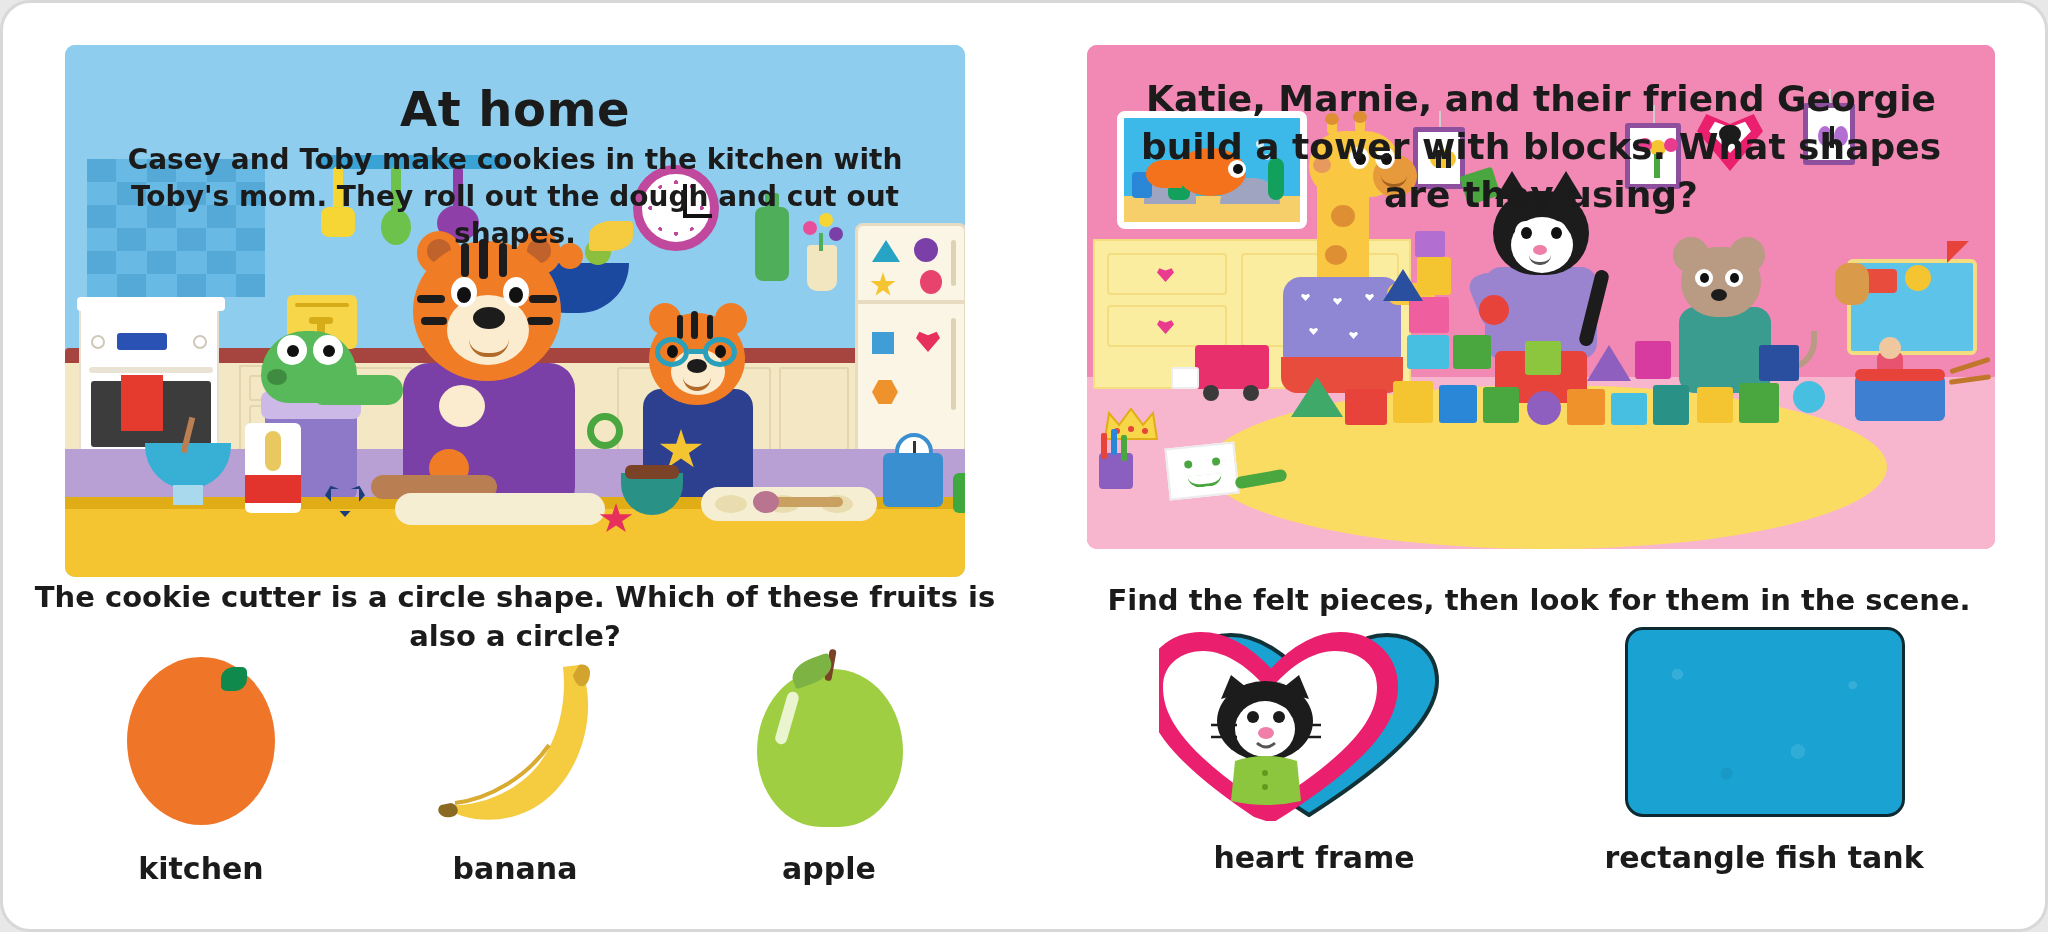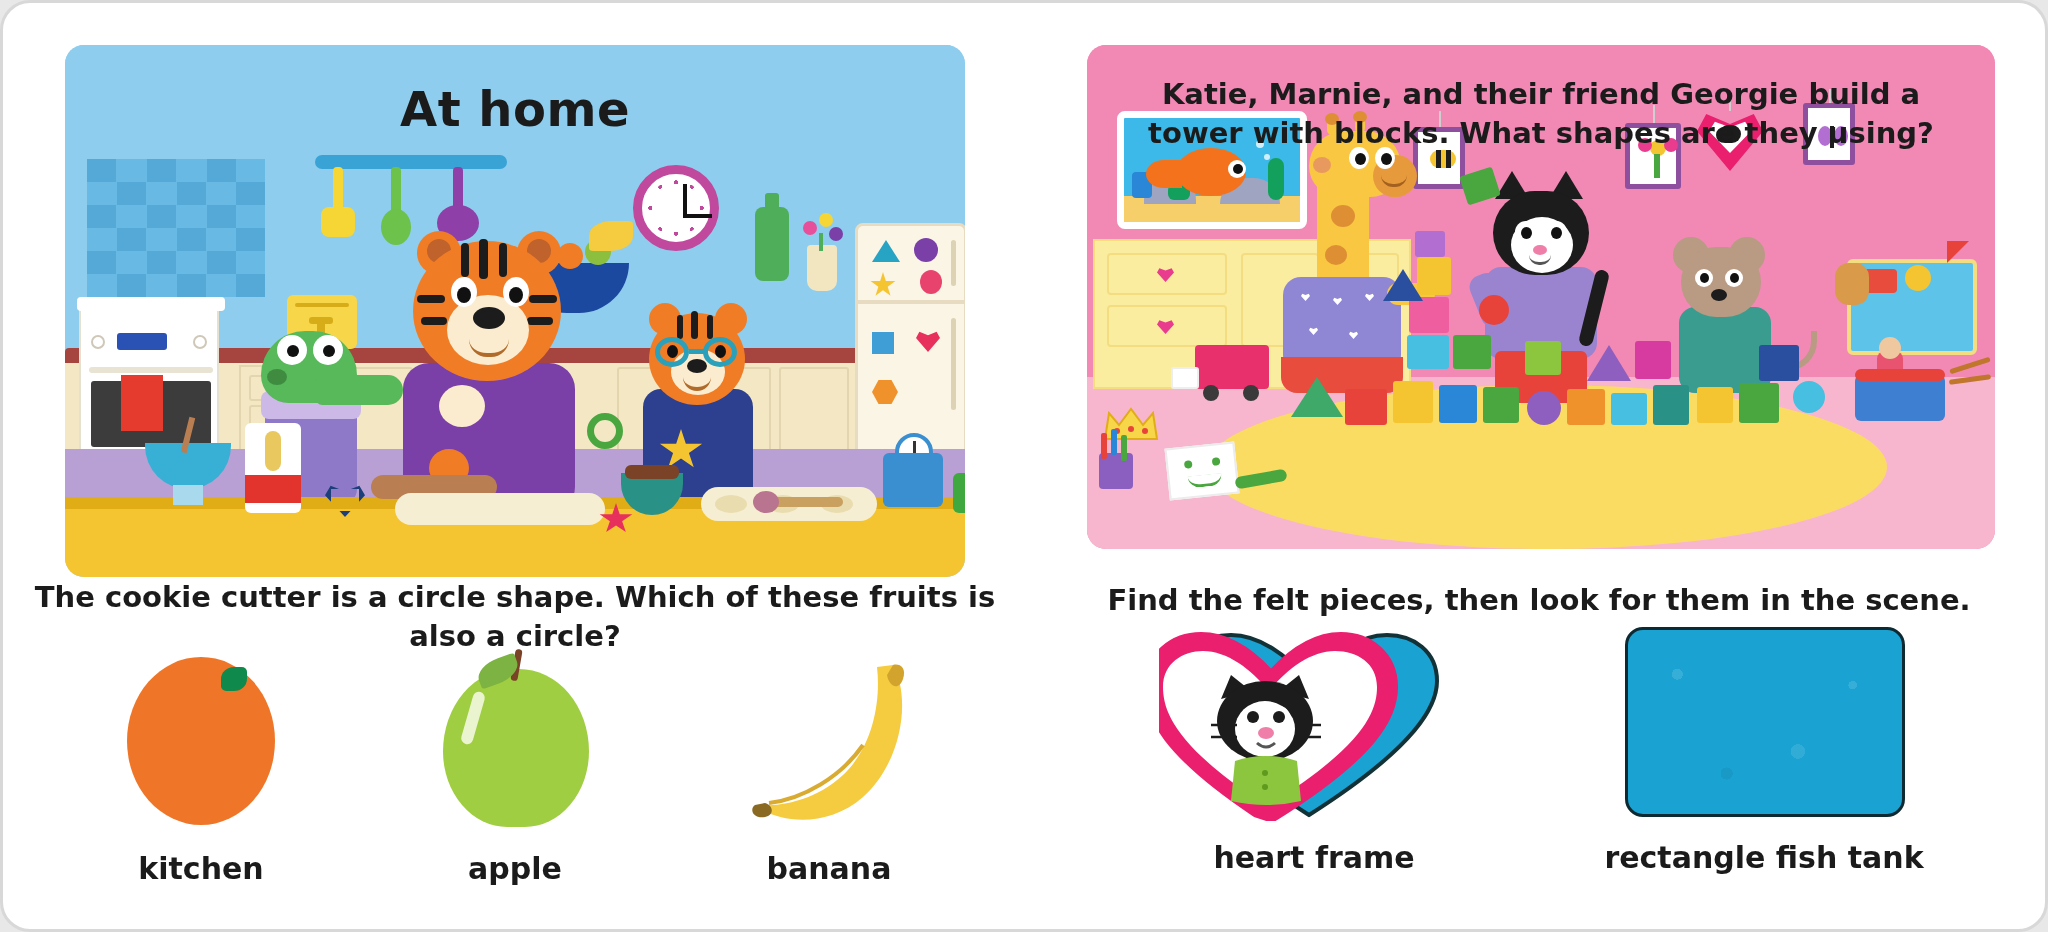--- a/index.html
+++ b/index.html
@@ -19,40 +19,40 @@
   }
   .page {
     position: absolute; top: 0; height: 932px;
   }
   #page-left  { left: 0;    width: 1024px; }
   #page-right { left: 1024px; width: 1024px; }
 
   
   .scene {
     position: absolute;
-    border-radius: 19px;
+    border-radius: 10px;
     overflow: hidden;
   }
   #scene-left  { left: 62px;  top: 42px; width: 900px; height: 532px; background: #8ecdee; }
   #scene-right { left: 60px;  top: 42px; width: 908px; height: 504px; background: #f289b5; }
 
   .scene-title {
     position: absolute; left: 0; right: 0; top: 36px;
     text-align: center;
     font-size: 48px; font-weight: bold;
     color: #1b1b1b; letter-spacing: .5px;
   }
   .scene-intro {
     position: absolute; left: 40px; right: 40px;
     text-align: center;
     font-size: 28px; font-weight: bold; line-height: 1.33;
     color: #1b1b1b;
   }
   #intro-left  { top: 96px; }
-  #intro-right { top: 30px; font-size: 29px; }
+  #intro-right { top: 30px; font-size: 36px; }
 
   
   .k-wall   { position:absolute; left:0; top:0; width:100%; height:320px; background:#8ecdee; }
   .k-counter{ position:absolute; left:0; top:303px; width:100%; height:20px; background:#a6443f; border-radius:4px;}
   .k-cab    { position:absolute; left:0; top:318px; width:100%; height:96px; background:#f3e7c4; }
   .k-floor  { position:absolute; left:0; top:404px; width:100%; height:60px; background:#b9a0d4; }
   .k-table  { position:absolute; left:-10px; top:452px; width:104%; height:88px; background:#f5c531; }
   .k-tableedge{position:absolute; left:-10px; top:452px; width:104%; height:12px; background:#e0ad16;}
 
   .backsplash{position:absolute; left:22px; top:114px; width:178px; height:138px; background:#68b9e3;}
@@ -398,51 +398,52 @@
       <span style="position:absolute;left:560px;top:420px;width:54px;height:14px;background:#7a4226;border-radius:6px;"></span>
       <div class="scale-dial">
         <span style="position:absolute;left:14px;top:4px;width:3px;height:14px;background:#333;"></span>
       </div>
       <div class="scale"></div>
       <div class="greenblock"></div>
       <span style="position:absolute;left:708px;top:452px;width:70px;height:10px;background:#c9a05f;border-radius:5px;"></span>
       <span style="position:absolute;left:688px;top:446px;width:26px;height:22px;background:#b9748f;border-radius:50%;"></span>
 
       <div class="scene-title">At home</div>
+      <div class="scene-intro" id="intro-left">Casey and Toby make cookies in the kitchen with Toby's mom. They roll out the dough and cut out shapes.</div>
     </div>
 
     <div class="caption" id="caption-left">The cookie cutter is a circle shape. Which of these fruits is also a circle?</div>
 
     <div class="answers">
       <div class="answer">
         <div class="answer-art">
           <span class="orange-fruit"></span>
           <span class="orange-leaf"></span>
         </div>
         <div class="answer-label">kitchen</div>
-      </div>
-      <div class="answer">
-        <div class="answer-art">
-          <span class="apple-body"></span>
-          <span class="apple-stem"></span>
-          <span class="apple-leaf"></span>
-          <span class="apple-shine"></span>
-        </div>
-        <div class="answer-label">apple</div>
       </div>
       <div class="answer">
         <div class="answer-art">
           <svg class="banana" viewBox="0 0 176 172">
             <path d="M150 8 C 168 40 160 104 120 140 C 84 172 34 166 12 148 C 32 150 70 146 100 118 C 130 90 138 44 134 10 Z" fill="#f5cb3f"></path>
             <path d="M150 8 C 156 6 164 10 160 22 C 156 34 146 30 144 18 Z" fill="#d2a42d"></path>
             <path d="M12 148 C 6 152 10 162 22 160 C 32 158 30 148 22 146 Z" fill="#8a6a22"></path>
             <path d="M26 146 C 60 142 98 120 120 88" stroke="#d9ab31" stroke-width="4" fill="none"></path>
           </svg>
         </div>
         <div class="answer-label">banana</div>
+      </div>
+      <div class="answer">
+        <div class="answer-art">
+          <span class="apple-body"></span>
+          <span class="apple-stem"></span>
+          <span class="apple-leaf"></span>
+          <span class="apple-shine"></span>
+        </div>
+        <div class="answer-label">apple</div>
       </div>
     </div>
   </div>
 
   <div class="page" id="page-right">
 
     <div class="scene" id="scene-right">
       <div class="p-wall"></div>
       <div class="p-floor"></div>
       <div class="p-rug"></div>

